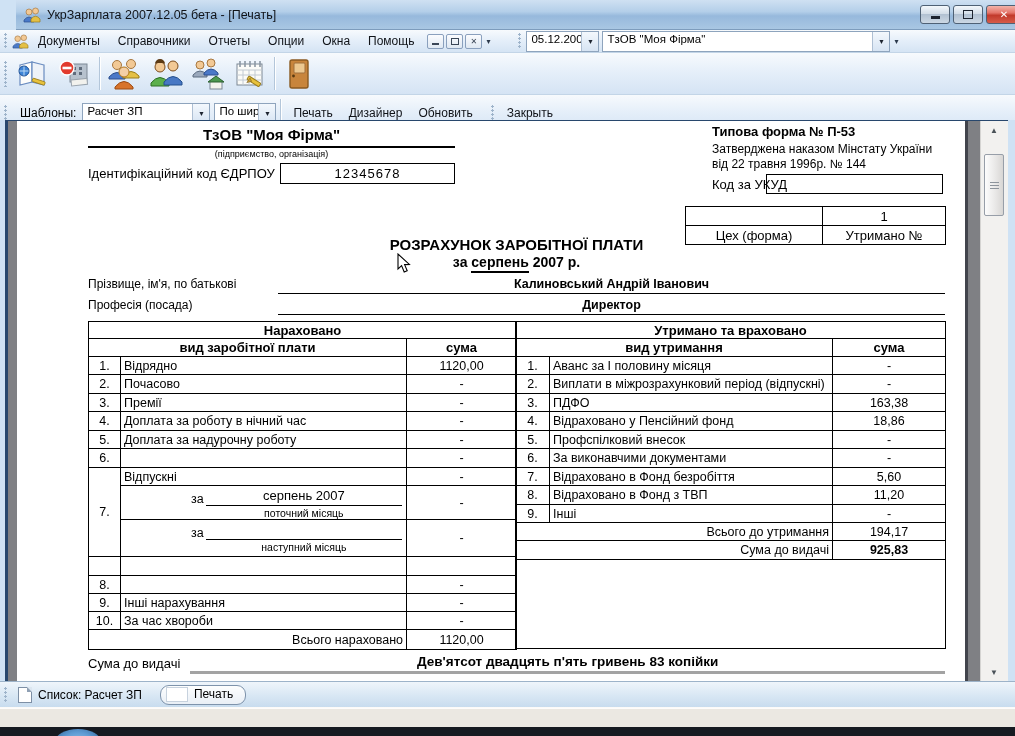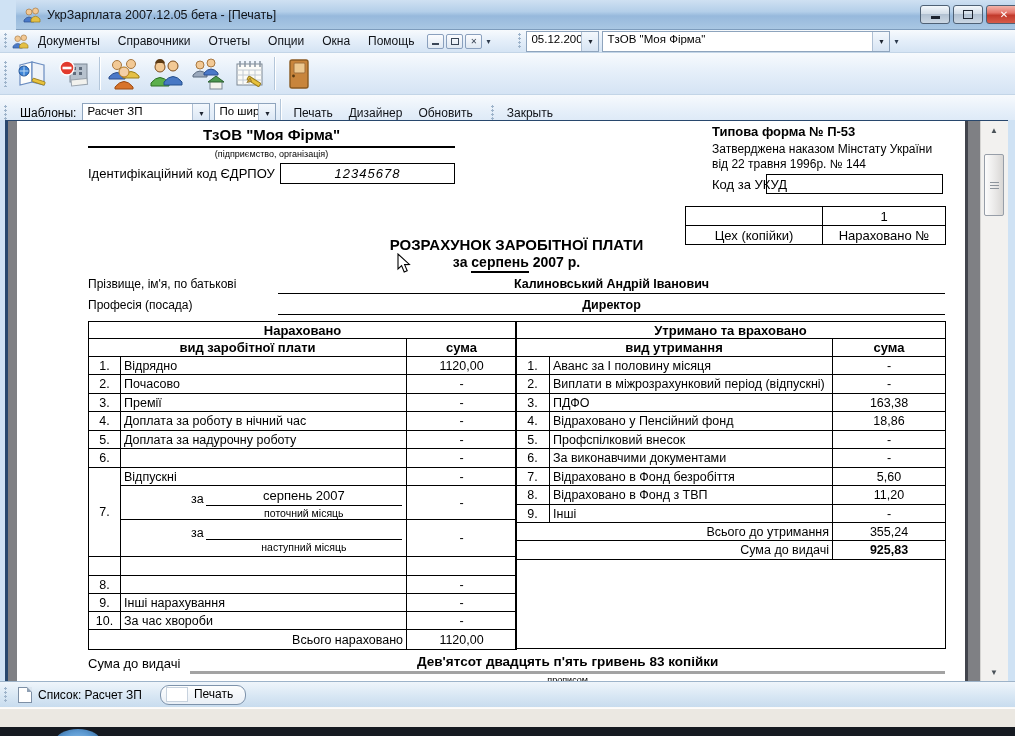--- a/index.html
+++ b/index.html
@@ -60,21 +60,21 @@
   .sb-thumb:after{content:"";position:absolute;left:5px;top:27px;width:9px;height:7px;
     background:repeating-linear-gradient(#8d949c 0 1px,rgba(0,0,0,0) 1px 3px);}
   
   .abs{position:absolute;}
   .company-block{left:71px;top:5px;width:367px;text-align:center;}
   .company-name{font-size:15px;font-weight:bold;border-bottom:2px solid #000;padding-bottom:3px;}
   .company-cap{font-size:9px;padding-top:1px;}
   .lbl13{font-size:13px;}
   .lbl12{font-size:12px;}
   .valbox{border:1px solid #000;box-sizing:border-box;display:flex;align-items:center;justify-content:center;}
-  .edrpou-box{left:263px;top:42px;width:175px;height:21px;font-size:13px;letter-spacing:1px;font-style:italic;}
+  .edrpou-box{left:263px;top:42px;width:175px;height:21px;font-size:13px;letter-spacing:1px;}
   .forminfo-bold{left:695px;top:3px;font-size:13px;font-weight:bold;}
   .ukud-box{left:749px;top:53px;width:177px;height:20px;}
   .dept-table{left:668px;top:85px;border-collapse:collapse;table-layout:fixed;}
   .dept-table td{border:1px solid #000;height:18px;text-align:center;font-size:13px;padding:0 2px;overflow:hidden;white-space:nowrap;}
   .doc-title{left:71px;top:115px;width:857px;text-align:center;font-size:15px;font-weight:bold;}
   .doc-subtitle{left:71px;top:133px;width:857px;text-align:center;font-size:14px;font-weight:bold;}
   .u-month{border-bottom:2px solid #000;padding-bottom:1px;}
   .fill-line{border-bottom:1px solid #000;}
   .person-line{left:261px;width:667px;height:16px;text-align:center;font-weight:bold;font-size:12.5px;}
   
@@ -289,22 +289,22 @@
         <colgroup>
             <col style="width:137px">
             <col style="width:123px">
           </colgroup>
         <tbody>
             <tr>
               <td></td>
             <td>1</td>
             </tr>
         <tr>
-              <td>Цех (копійки)</td>
-            <td>Нараховано №</td>
+              <td>Цех (форма)</td>
+            <td>Утримано №</td>
             </tr>
       </tbody>
         </table>
 
       <div class="abs doc-title">РОЗРАХУНОК ЗАРОБІТНОЇ ПЛАТИ</div>
       <div class="abs doc-subtitle">
         <span>за</span>
         <span class="u-month">серпень</span>
         <span>2007 р.</span>
       </div>
@@ -472,37 +472,36 @@
               <td>Відраховано в Фонд з ТВП</td>
               <td class="sm">11,20</td>
             </tr>
         <tr class="r18">
               <td class="num">9.</td>
               <td>Інші</td>
               <td class="sm">-</td>
             </tr>
         <tr class="r18">
               <td colspan="2" class="tot-label">Всього до утримання</td>
-              <td class="sm">355,24</td>
+              <td class="sm">194,17</td>
             </tr>
         <tr class="r19">
               <td colspan="2" class="tot-label">Сума до видачі</td>
               <td class="sm bold">925,83</td>
             </tr>
         <tr class="r89">
               <td colspan="3"></td>
             </tr>
       </tbody>
         </table>
 
       <div class="abs payout">
         <span class="pay-label">Сума до видачі</span>
         <div class="pay-line">
           <div class="pay-value">Дев'ятсот двадцять п'ять гривень 83 копійки</div>
-          <div class="pay-cap">прописом</div>
         </div>
       </div>
 
     </div>
     <div class="vscroll">
       <div class="sb-arrow" style="top:0">▲</div>
       <div class="sb-thumb"></div>
       <div class="sb-arrow" style="bottom:0;top:auto">▼</div>
     </div>
   </div>

